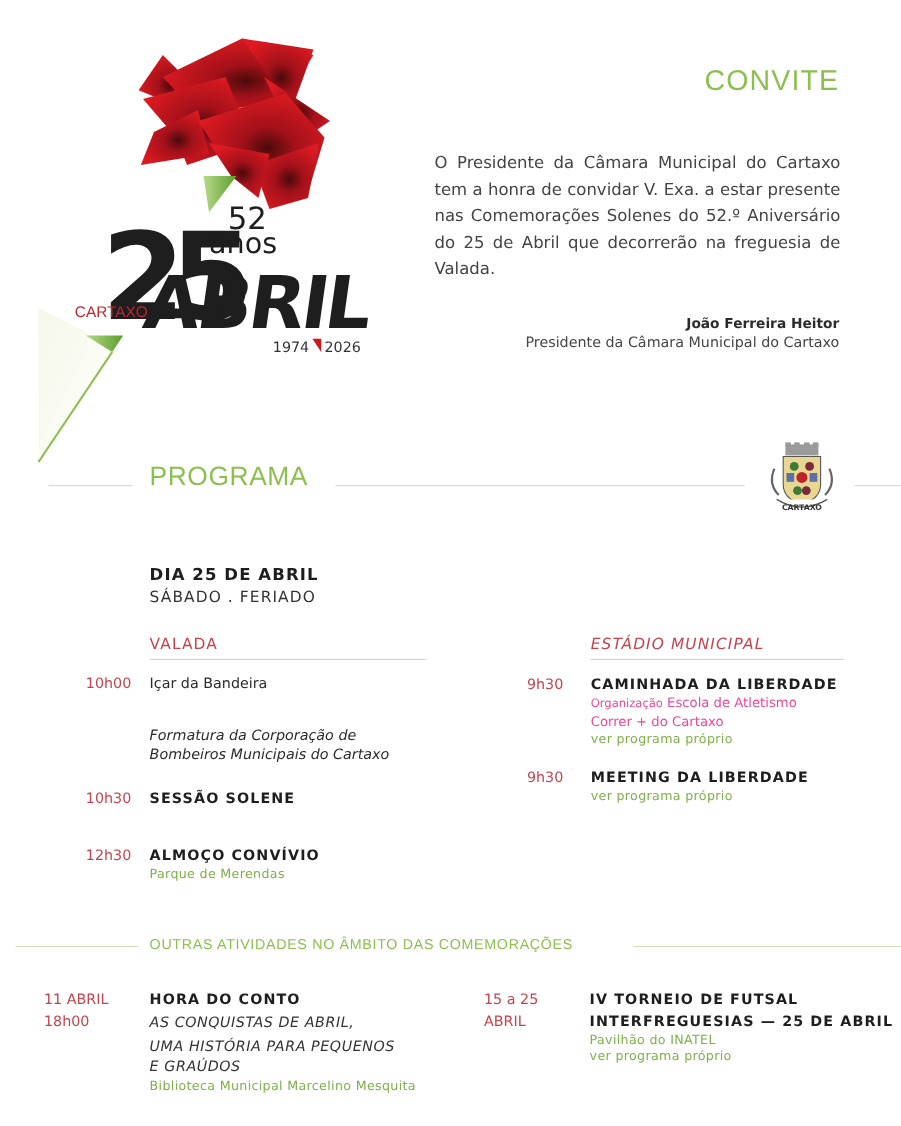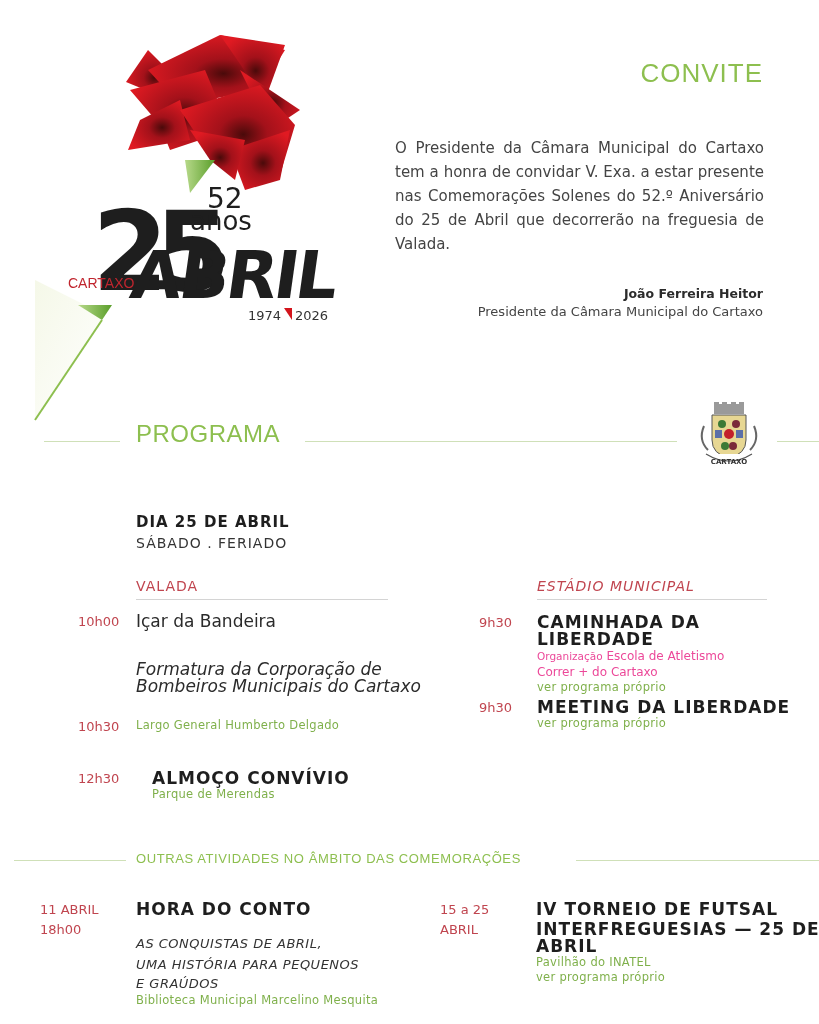--- a/index.html
+++ b/index.html
@@ -45,21 +45,21 @@
 
   
   .day-title { left: 136px; top: 513px; font-size: 15px; font-weight: bold; letter-spacing: 1px; color: #1e1e1e; }
   .day-sub { left: 136px; top: 535px; font-size: 14px; letter-spacing: 1px; color: #333; text-align: center; }
 
   .col-head {
     font-size: 14px; letter-spacing: 1px; color: #c0454f;
     padding-bottom: 5px; border-bottom: 1px solid #d4d4d4;
   }
   .time { color: #c0454f; font-size: 13px; text-align: left; width: 46px; }
-  .item-title { font-size: 17px; color: #2b2b2b; line-height: 17px; }
+  .item-title { font-size: 13px; color: #2b2b2b; line-height: 17px; }
   .item-title.b { font-weight: bold; letter-spacing: 1px; color: #1e1e1e; }
   .item-sub { font-size: 11.5px; color: #7fb04b; line-height: 15px; letter-spacing: 0.3px; }
   .item-desc { font-size: 12px; color: #ec4899; line-height: 16px; }
   .item-desc .small { font-size: 10.5px; }
   .item-italic { font-size: 13px; font-style: italic; color: #333; letter-spacing: 0.5px; line-height: 21px; }
 
   .outras-title {
     left: 136px; top: 851px; font-size: 13px; color: #8dbf4f; letter-spacing: 0.6px;
     font-family: "Liberation Sans", sans-serif;
   }
@@ -163,27 +163,27 @@
 </div>
 
 <div class="abs" style="left:136px; top:661px; width:300px;font-style:italic;">
   <div class="item-title">Formatura da Corporação de</div>
   <div class="item-title">Bombeiros Municipais do Cartaxo</div>
 </div>
 
 <div class="abs" style="left:78px; top:718px;">
   <div class="abs time" style="left:0; top:1px;">10h30</div>
   <div class="abs" style="left:58px; top:0; width:300px;">
-    <div class="item-sub">Largo General Humberto Delgado</div>
+    <div class="item-title b">SESSÃO SOLENE</div>
   </div>
 </div>
 
 <div class="abs" style="left:78px; top:770px;">
   <div class="abs time" style="left:0; top:1px;">12h30</div>
-  <div class="abs" style="left:58px; top:0; width:300px;margin-left:16px;">
+  <div class="abs" style="left:58px; top:0; width:300px;">
     <div class="item-title b">ALMOÇO CONVÍVIO</div>
     <div class="item-sub">Parque de Merendas</div>
   </div>
 </div>
 
 <div class="abs col-head" style="left:537px; top:578px; width:230px;font-style:italic;">ESTÁDIO MUNICIPAL</div>
 
 <div class="abs" style="left:479px; top:614px;">
   <div class="abs time" style="left:0; top:1px;">9h30</div>
   <div class="abs" style="left:58px; top:0; width:260px;">
@@ -204,21 +204,21 @@
 
 <div class="line" style="left:14px; top:860px; width:112px;"></div>
 <div class="abs outras-title">OUTRAS ATIVIDADES NO ÂMBITO DAS COMEMORAÇÕES</div>
 <div class="line" style="left:576px; top:860px; width:243px;"></div>
 
 <div class="abs" style="left:40px; top:901px;">
   <div class="abs time" style="left:0; top:1px; width:84px;">11 ABRIL</div>
   <div class="abs time" style="left:0; top:21px; width:84px;">18h00</div>
   <div class="abs" style="left:96px; top:0; width:300px;">
     <div class="item-title b">HORA DO CONTO</div>
-    <div class="item-italic" style="margin-top:15px;">AS CONQUISTAS DE ABRIL,</div>
+    <div class="item-italic" style="margin-top:2px;">AS CONQUISTAS DE ABRIL,</div>
     <div class="item-italic">UMA HISTÓRIA PARA PEQUENOS</div>
     <div class="item-italic" style="line-height:18px;">E GRAÚDOS</div>
     <div class="item-sub">Biblioteca Municipal Marcelino Mesquita</div>
   </div>
 </div>
 
 <div class="abs" style="left:440px; top:901px;">
   <div class="abs time" style="left:0; top:1px; width:84px;">15 a 25</div>
   <div class="abs time" style="left:0; top:21px; width:84px;">ABRIL</div>
   <div class="abs" style="left:96px; top:0; width:300px;">

